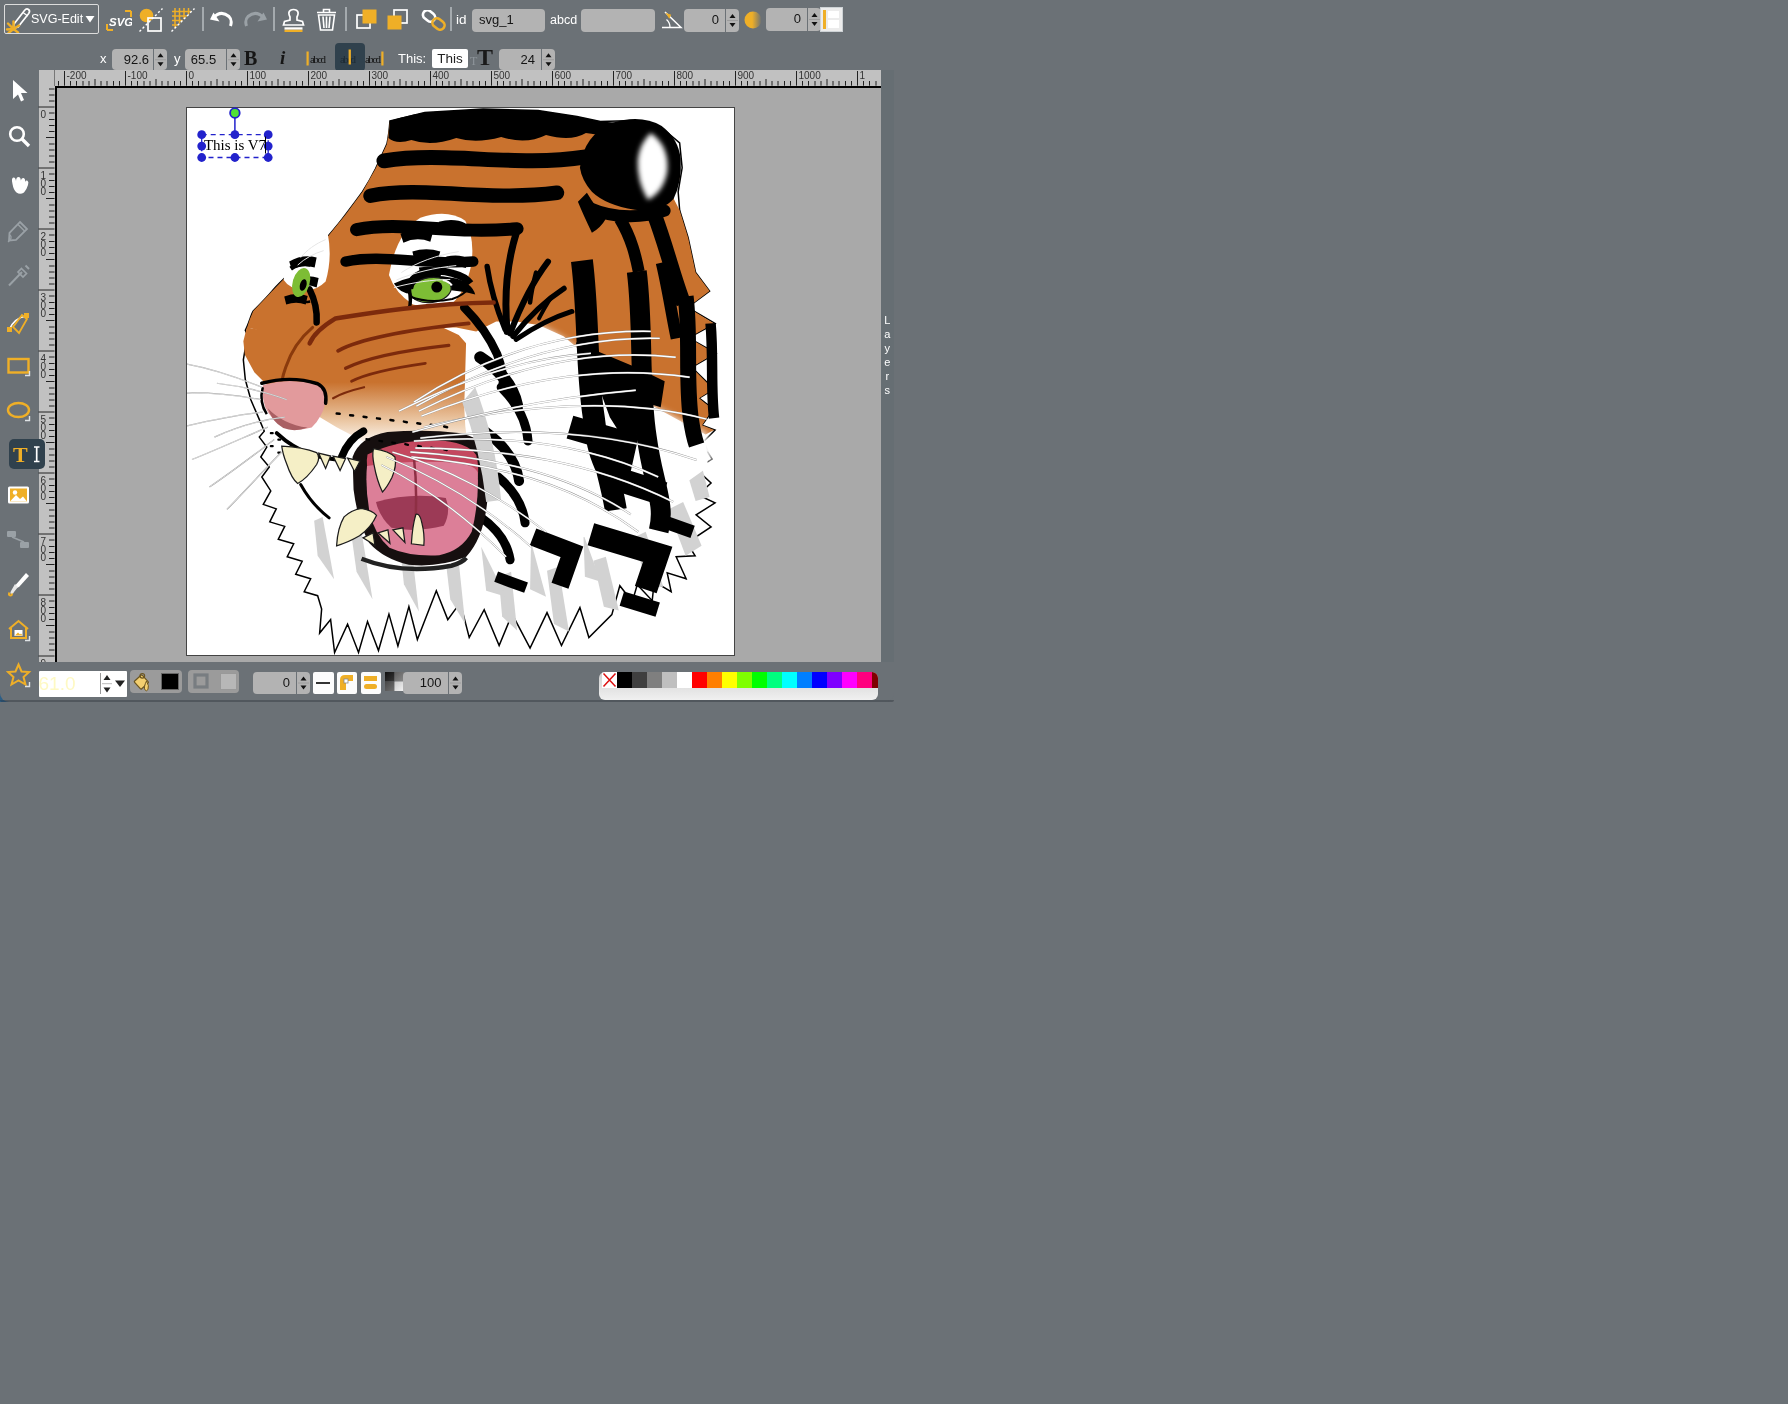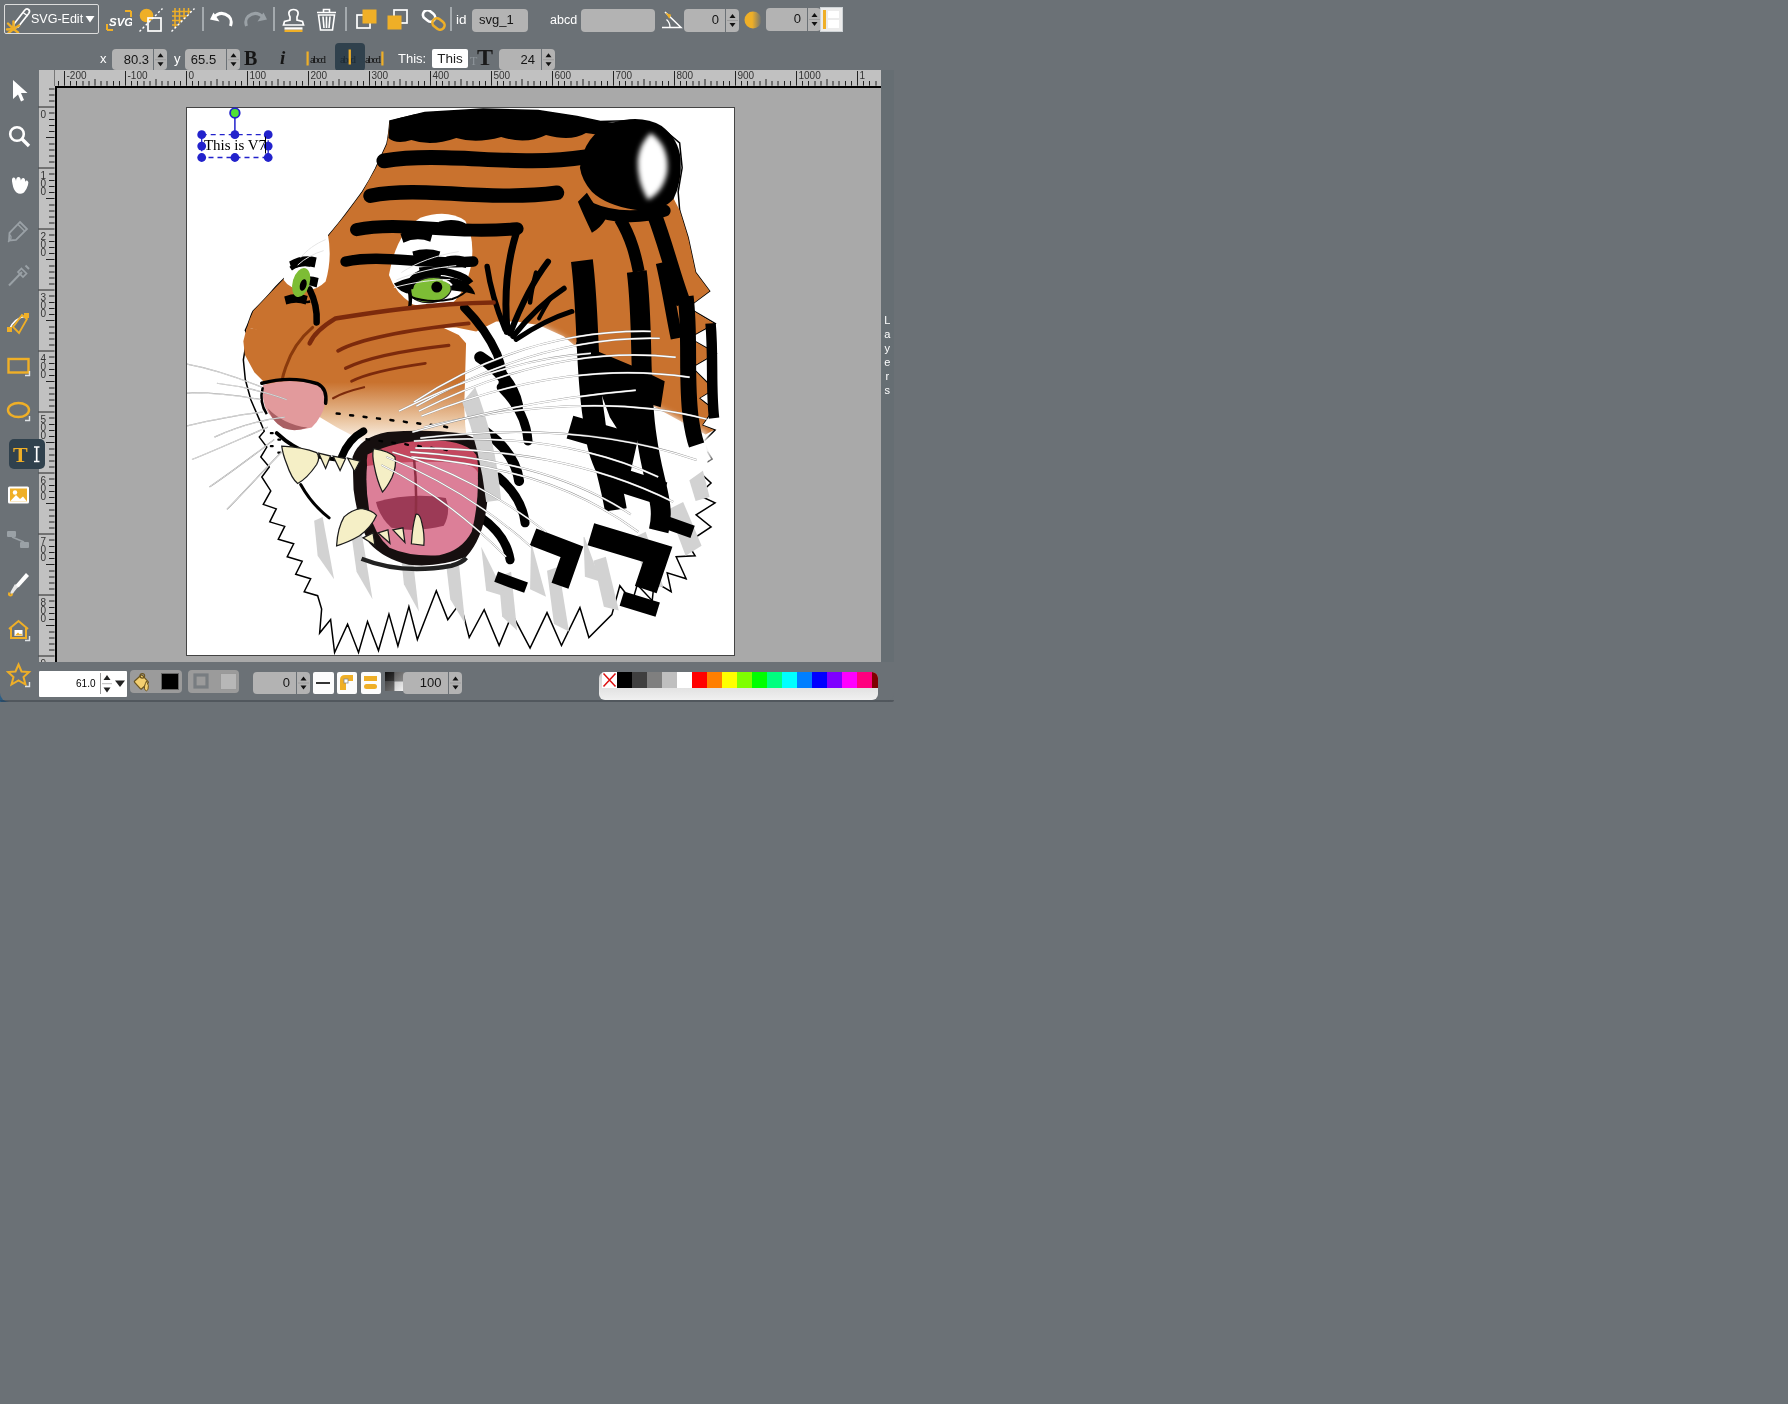--- a/index.html
+++ b/index.html
@@ -80,21 +80,21 @@
 <rect x="0.5" y="6.5" width="14" height="14" fill="#efaf27"></rect>
   </svg>
 <svg class="abs" style="left:421px;top:10px" width="26" height="21" viewBox="0 0 26 21">
     <g fill="none" stroke-width="2.6">
 <rect x="1.5" y="1.5" width="13" height="9" rx="4.5" stroke="#fff" transform="rotate(38 8 6)"></rect>
 <rect x="11" y="9.5" width="13" height="9" rx="4.5" stroke="#efaf27" transform="rotate(38 17.5 14)"></rect>
 </g>
   </svg>
 <div class="abs" style="left:450px;top:7px;width:1.5px;height:24px;background:#a4aaae"></div>
 <div class="abs" style="left:456px;top:12px;width:20px;height:16px;color:#fff;font-size:13.5px">id</div>
-<div class="abs inp" style="left:472px;top:9px;width:56px;height:23px;padding-left:7px">svg_1</div>
+<div class="abs inp" style="left:472px;top:9px;width:73px;height:23px;padding-left:7px">svg_1</div>
 <div class="abs" style="left:550px;top:12.5px;width:30px;height:16px;color:#fff;font-size:12.5px">abcd</div>
 <div class="abs inp" style="left:581px;top:9px;width:74px;height:23px"></div>
 <svg class="abs" style="left:661px;top:9px" width="22" height="22" viewBox="0 0 22 22">
     <g fill="none" stroke="#fff" stroke-width="1.5">
 <path d="M1 18.5 L20 18.5 L4 3"></path>
 <path d="M9 18.5 Q9 13.5 5.5 10.5" stroke-width="1.3"></path>
     </g>
 <path d="M4.5 3.5 L10 6.5 L7.5 10 Z" fill="#efaf27" transform="rotate(-10 6 5)"></path>
   </svg>
 <div class="abs inp" style="left:684px;top:9px;width:41px;height:23px;text-align:right;padding-right:6px;border-radius:4px 0 0 4px">0</div>
@@ -118,21 +118,21 @@
 <svg class="abs" style="left:808px;top:8px" width="13" height="23">
     <path d="M6.5 5.0 L9.5 9.0 L3.5 9.0 Z" fill="#111"></path>
     <path d="M6.5 18.0 L9.5 14.0 L3.5 14.0 Z" fill="#111"></path>
     <path d="M1 11.5 L12 11.5" stroke="#9c9c9c"></path>
   </svg>
 <div class="abs" style="left:820px;top:7px;width:23px;height:25px;background:#ececec;border:1.5px solid #cdd2d5"></div>
 <div class="abs" style="left:823px;top:10px;width:2.5px;height:19px;background:#efaf27"></div>
 <div class="abs" style="left:828px;top:10.5px;width:11px;height:7px;background:#fff"></div>
 <div class="abs" style="left:828px;top:19.5px;width:11px;height:8px;background:#fff"></div>
 <div class="abs lbl" style="left:100px;top:51px;width:12px;height:14px">x</div>
-<div class="abs inp" style="left:112px;top:48.5px;width:41px;height:21.5px;text-align:right;padding-right:4px;border-radius:4px 0 0 4px">80.3</div>
+<div class="abs inp" style="left:112px;top:48.5px;width:41px;height:21.5px;text-align:right;padding-right:4px;border-radius:4px 0 0 4px">92.6</div>
 <div class="abs" style="left:154px;top:48.5px;width:13px;height:21.5px;background:#b3b3b3;border-radius:0 4px 4px 0"></div>
 <svg class="abs" style="left:154px;top:48.5px" width="13" height="21.5">
     <path d="M6.5 4.25 L9.5 8.25 L3.5 8.25 Z" fill="#111"></path>
     <path d="M6.5 17.25 L9.5 13.25 L3.5 13.25 Z" fill="#111"></path>
     <path d="M1 10.75 L12 10.75" stroke="#9c9c9c"></path>
   </svg>
 <div class="abs lbl" style="left:174px;top:51px;width:12px;height:14px">y</div>
 <div class="abs inp" style="left:185px;top:48.5px;width:41px;height:21.5px;text-align:center;padding-right:4px;border-radius:4px 0 0 4px">65.5</div>
 <div class="abs" style="left:227px;top:48.5px;width:13px;height:21.5px;background:#b3b3b3;border-radius:0 4px 4px 0"></div>
 <svg class="abs" style="left:227px;top:48.5px" width="13" height="21.5">
@@ -521,21 +521,21 @@
     <path d="M19 23.5 L23.5 23.5 L23.5 19" stroke="#dfe3e5" stroke-width="1.4" fill="none"></path>
   </svg>
 <svg class="abs" style="left:6px;top:662px" width="26" height="26" viewBox="0 0 26 26">
     <path d="M12.5 2.5 L15.5 9.5 L23 10 L17.5 15 L19.5 22.5 L12.5 18.5 L5.5 22.5 L7.5 15 L2 10 L9.5 9.5 Z" fill="none" stroke="#efaf27" stroke-width="2"></path>
     <path d="M19 24.5 L23.5 24.5 L23.5 20" stroke="#dfe3e5" stroke-width="1.4" fill="none"></path>
   </svg>
 <div class="abs" style="left:0;top:690px;width:14px;height:12px;background:#2c5e86"></div>
 <div class="abs" style="left:0;top:662px;width:894px;height:40px;background:#6b7176;border-radius:0 0 9px 9px"></div>
 <div class="abs" style="left:0;top:699.5px;width:894px;height:2.5px;background:rgba(40,46,52,.38);border-radius:0 0 9px 9px"></div>
 <div class="abs" style="left:38.5px;top:671px;width:88px;height:25.5px;background:#fff;border-radius:1px"></div>
-<div class="abs" style="left:38.5px;top:671px;width:57px;height:25.5px;text-align:right;font-size:10px;color:#000000;line-height:25.5px">61.0</div>
+<div class="abs" style="left:38.5px;top:671px;width:57px;height:25.5px;text-align:left;font-size:19px;color:#fef9c3;line-height:25.5px">61.0</div>
 <div class="abs" style="left:99.5px;top:673px;width:1px;height:21px;background:#999"></div>
 <svg class="abs" style="left:101px;top:671px" width="26" height="25.5">
 <path d="M6 4 L9.5 9 L2.5 9 Z" fill="#222"></path>
     <path d="M6 21.5 L9.5 16.5 L2.5 16.5 Z" fill="#222"></path>
     <path d="M1 12.7 L11 12.7" stroke="#bbb"></path>
 <path d="M14 9.5 L24 9.5 L19 16 Z" fill="#222"></path>
   </svg>
 <div class="abs" style="left:130px;top:670px;width:51.5px;height:23px;background:#9b9b9b;border-radius:4px"></div>
 <svg class="abs" style="left:133px;top:671px" width="21" height="21" viewBox="0 0 21 21">
     <rect x="3" y="6" width="10.5" height="10.5" rx="1" transform="rotate(-42 8 11)" fill="#f3cf70" stroke="#6b5520" stroke-width="1.2"></rect>

